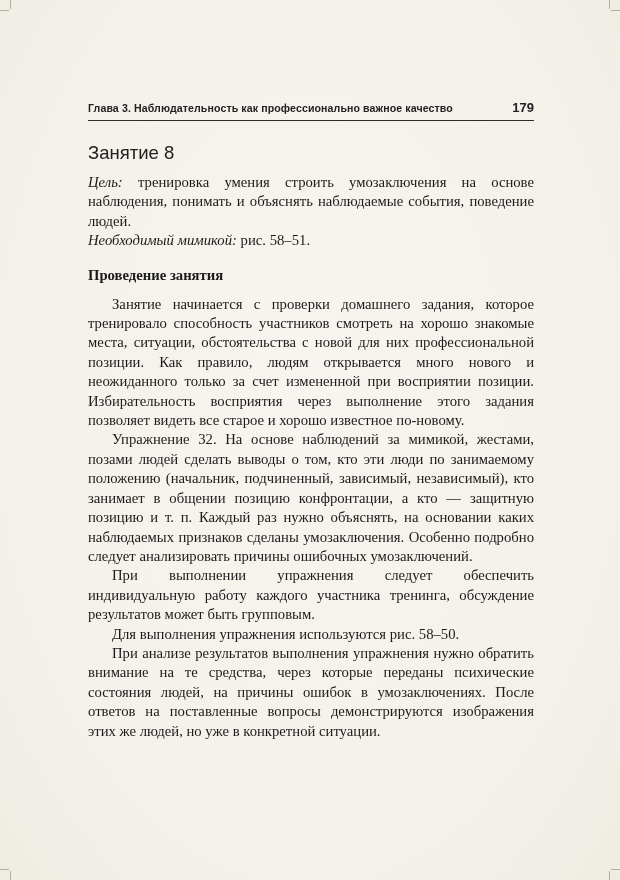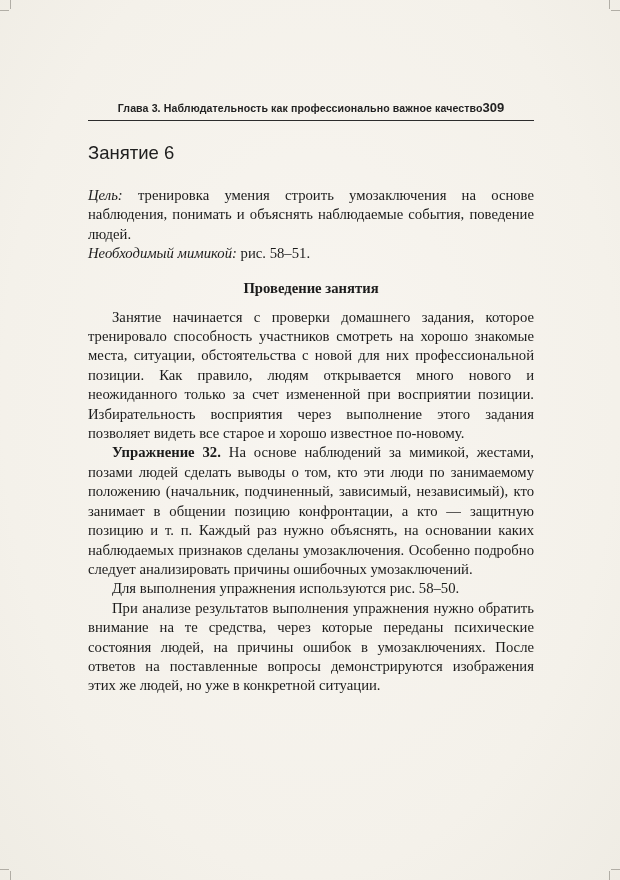--- a/index.html
+++ b/index.html
@@ -27,21 +27,21 @@
   .br-v { right: 10px; bottom: 0; }  .br-h { right: 0; bottom: 10px; }
 
   .content {
     position: absolute;
     left: 88px;
     right: 86px;
     top: 100px;
   }
   .running-head {
     display: flex;
-    justify-content: center;
+    justify-content: space-between;
     align-items: baseline;
     font-family: "Liberation Sans", sans-serif;
     font-weight: bold;
     color: #222222;
   }
   .running-head .chapter { font-size: 10.6px; letter-spacing: .1px; }
   .running-head .pagenum { font-size: 13px; }
   .head-rule {
     margin-top: 5px;
     border-bottom: 1.3px solid #2c2c2c;
@@ -53,67 +53,67 @@
     font-size: 18.5px;
     color: #202020;
   }
   p {
     font-size: 14.7px;
     line-height: 19.4px;
     text-align: justify;
     color: #1b1b1b;
   }
   .intro { margin-top: 0; }
-  .intro:first-of-type { margin-top: 22px; }
+  .intro:first-of-type { margin-top: 9px; }
   .intro i { font-style: italic; }
   .section-heading {
     margin-top: 16px;
     margin-bottom: 11px;
-    text-align: center;
     font-weight: bold;
     font-size: 14.7px;
   }
   .body-p { text-indent: 24px; }
-  .lead { font-weight: bold; }
+  .lead { font-weight: normal; }
 </style>
 </head>
 <body>
 
 <div class="page">
 
   <div class="crop v tl-v"></div>
   <div class="crop h tl-h"></div>
   <div class="crop v tr-v"></div>
   <div class="crop h tr-h"></div>
   <div class="crop v bl-v"></div>
   <div class="crop h bl-h"></div>
   <div class="crop v br-v"></div>
   <div class="crop h br-h"></div>
 
   <div class="content">
 
     <div class="running-head">
       <span class="chapter">Глава 3. Наблюдательность как профессионально важное качество</span>
-      <span class="pagenum">309</span>
+      <span class="pagenum">179</span>
     </div>
     <div class="head-rule"></div>
 
-    <h1 class="lesson-title">Занятие 6</h1>
+    <h1 class="lesson-title">Занятие 8</h1>
 
     <p class="intro"><i>Цель:</i><span> тренировка умения строить умозаключения на основе наблюдения, понимать и объяснять наблюдаемые события, поведение людей.</span></p>
 
     <p class="intro"><i>Необходимый мимикой:</i><span> рис. 58–51.</span></p>
 
     <h2 class="section-heading">Проведение занятия</h2>
 
     <p class="body-p"><span>Занятие начинается с проверки домашнего задания, которое тренировало способность участников смотреть на хорошо знакомые места, ситуации, обстоятельства с новой для них профессиональной позиции. Как правило, людям открывается много нового и неожиданного только за счет измененной при восприятии позиции. Избирательность восприятия через выполнение этого задания позволяет видеть все старое и хорошо известное по-новому.</span></p>
 
 
     <p class="body-p"><b class="lead">Упражнение 32.</b><span> На основе наблюдений за мимикой, жестами, позами людей сделать выводы о том, кто эти люди по занимаемому положению (начальник, подчиненный, зависимый, независимый), кто занимает в общении позицию конфронтации, а кто — защитную позицию и т. п. Каждый раз нужно объяснять, на основании каких наблюдаемых признаков сделаны умозаключения. Особенно подробно следует анализировать причины ошибочных умозаключений.</span></p>
 
+    <p class="body-p"><span>При выполнении упражнения следует обеспечить индивидуальную работу каждого участника тренинга, обсуждение результатов может быть групповым.</span></p>
 
     <p class="body-p"><span>Для выполнения упражнения используются рис. 58–50.</span></p>
 
 
     <p class="body-p"><span>При анализе результатов выполнения упражнения нужно обратить внимание на те средства, через которые переданы психические состояния людей, на причины ошибок в умозаключениях. После ответов на поставленные вопросы демонстрируются изображения этих же людей, но уже в конкретной ситуации.</span></p>
 
   </div>
 </div>
 
 </body></html>

